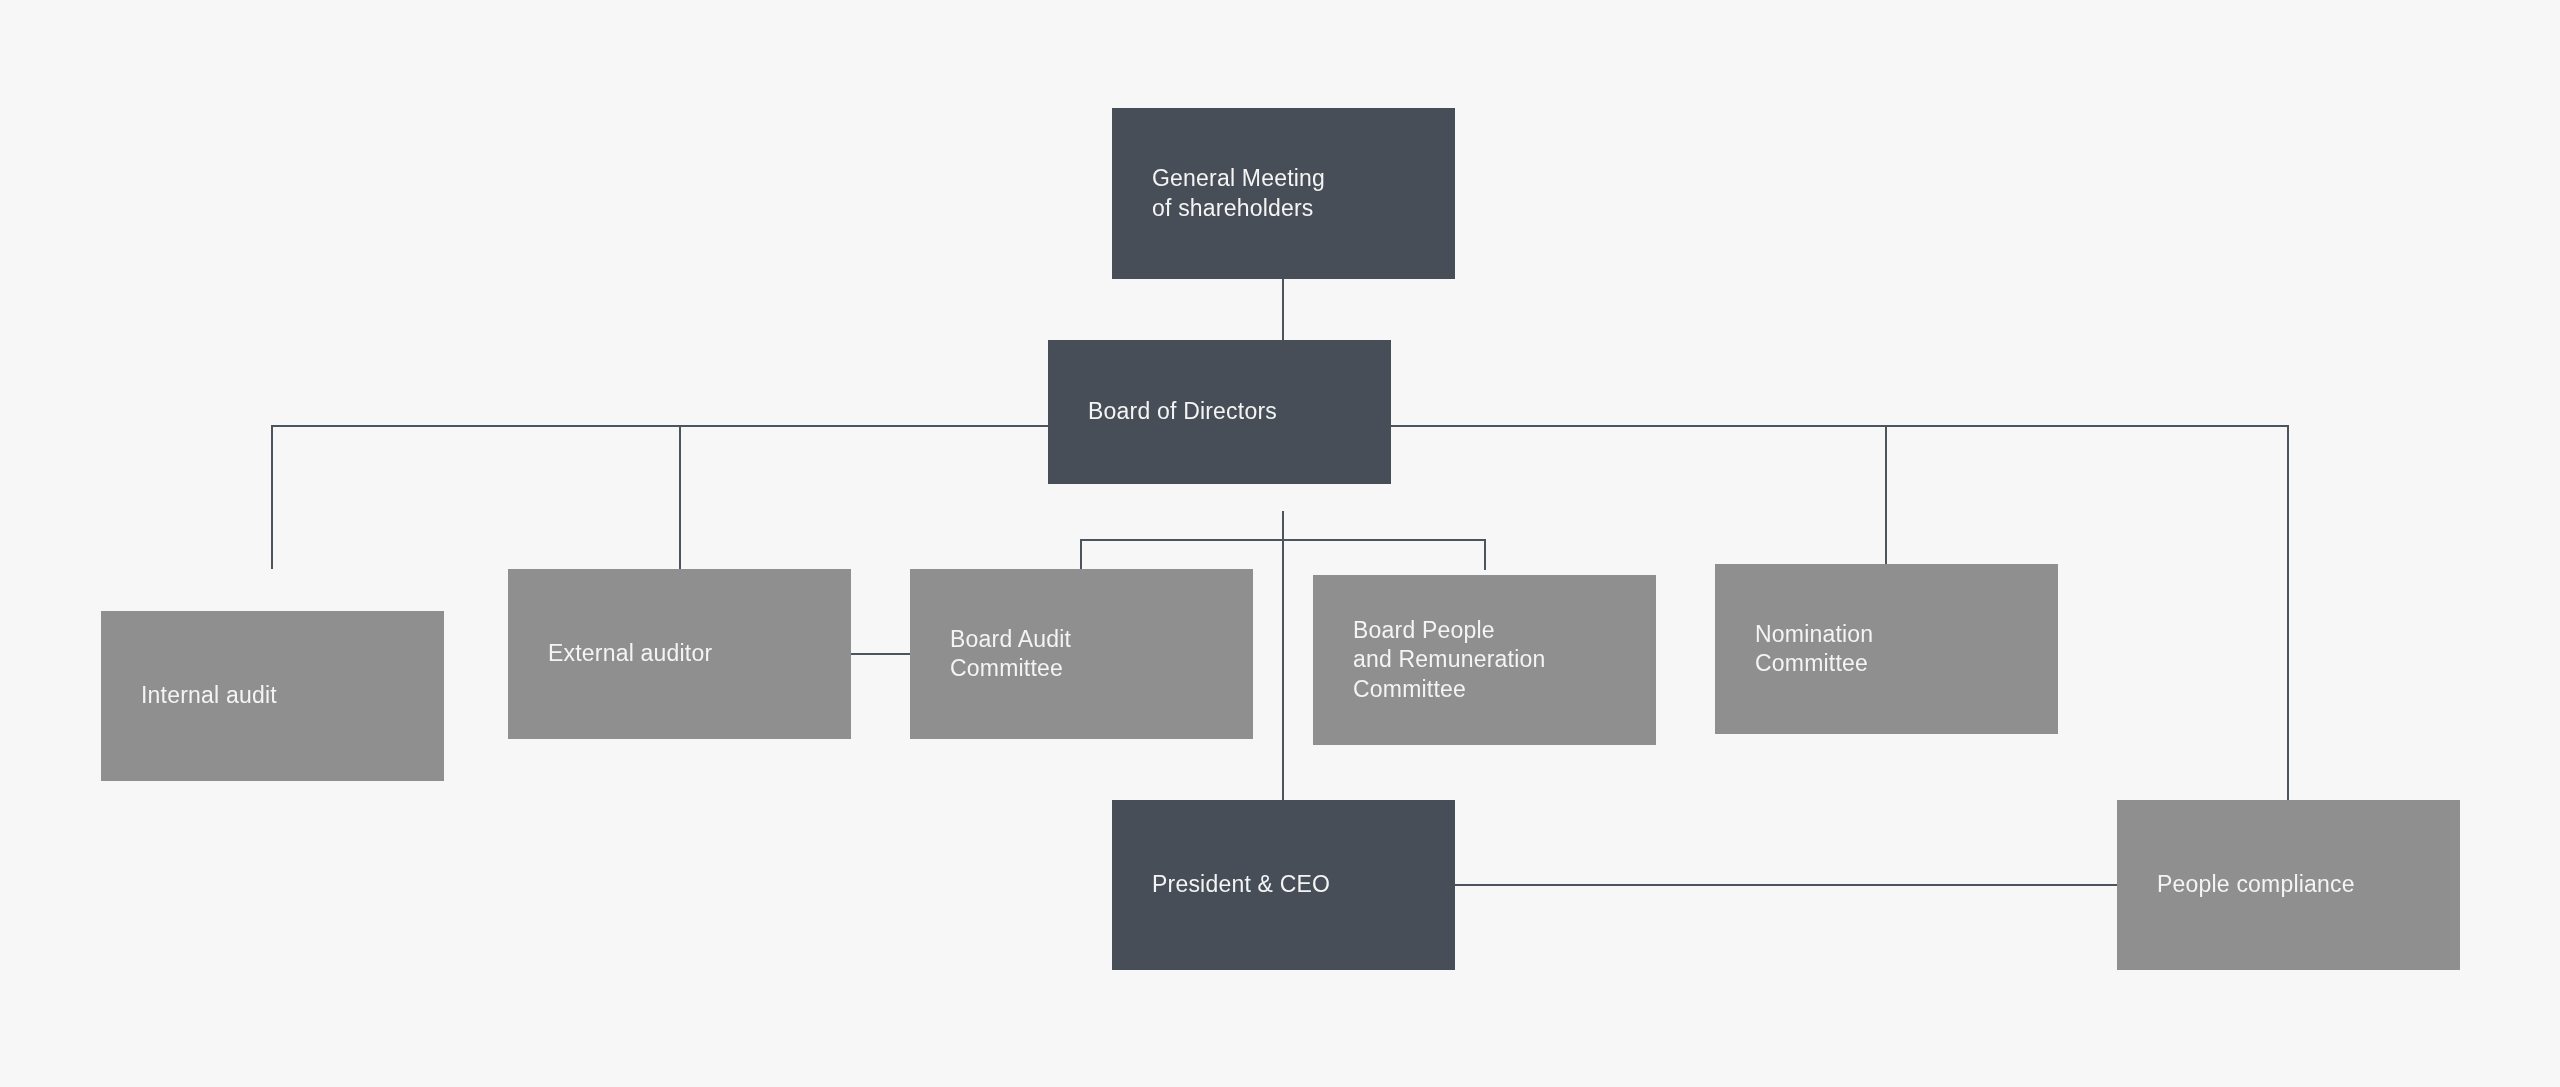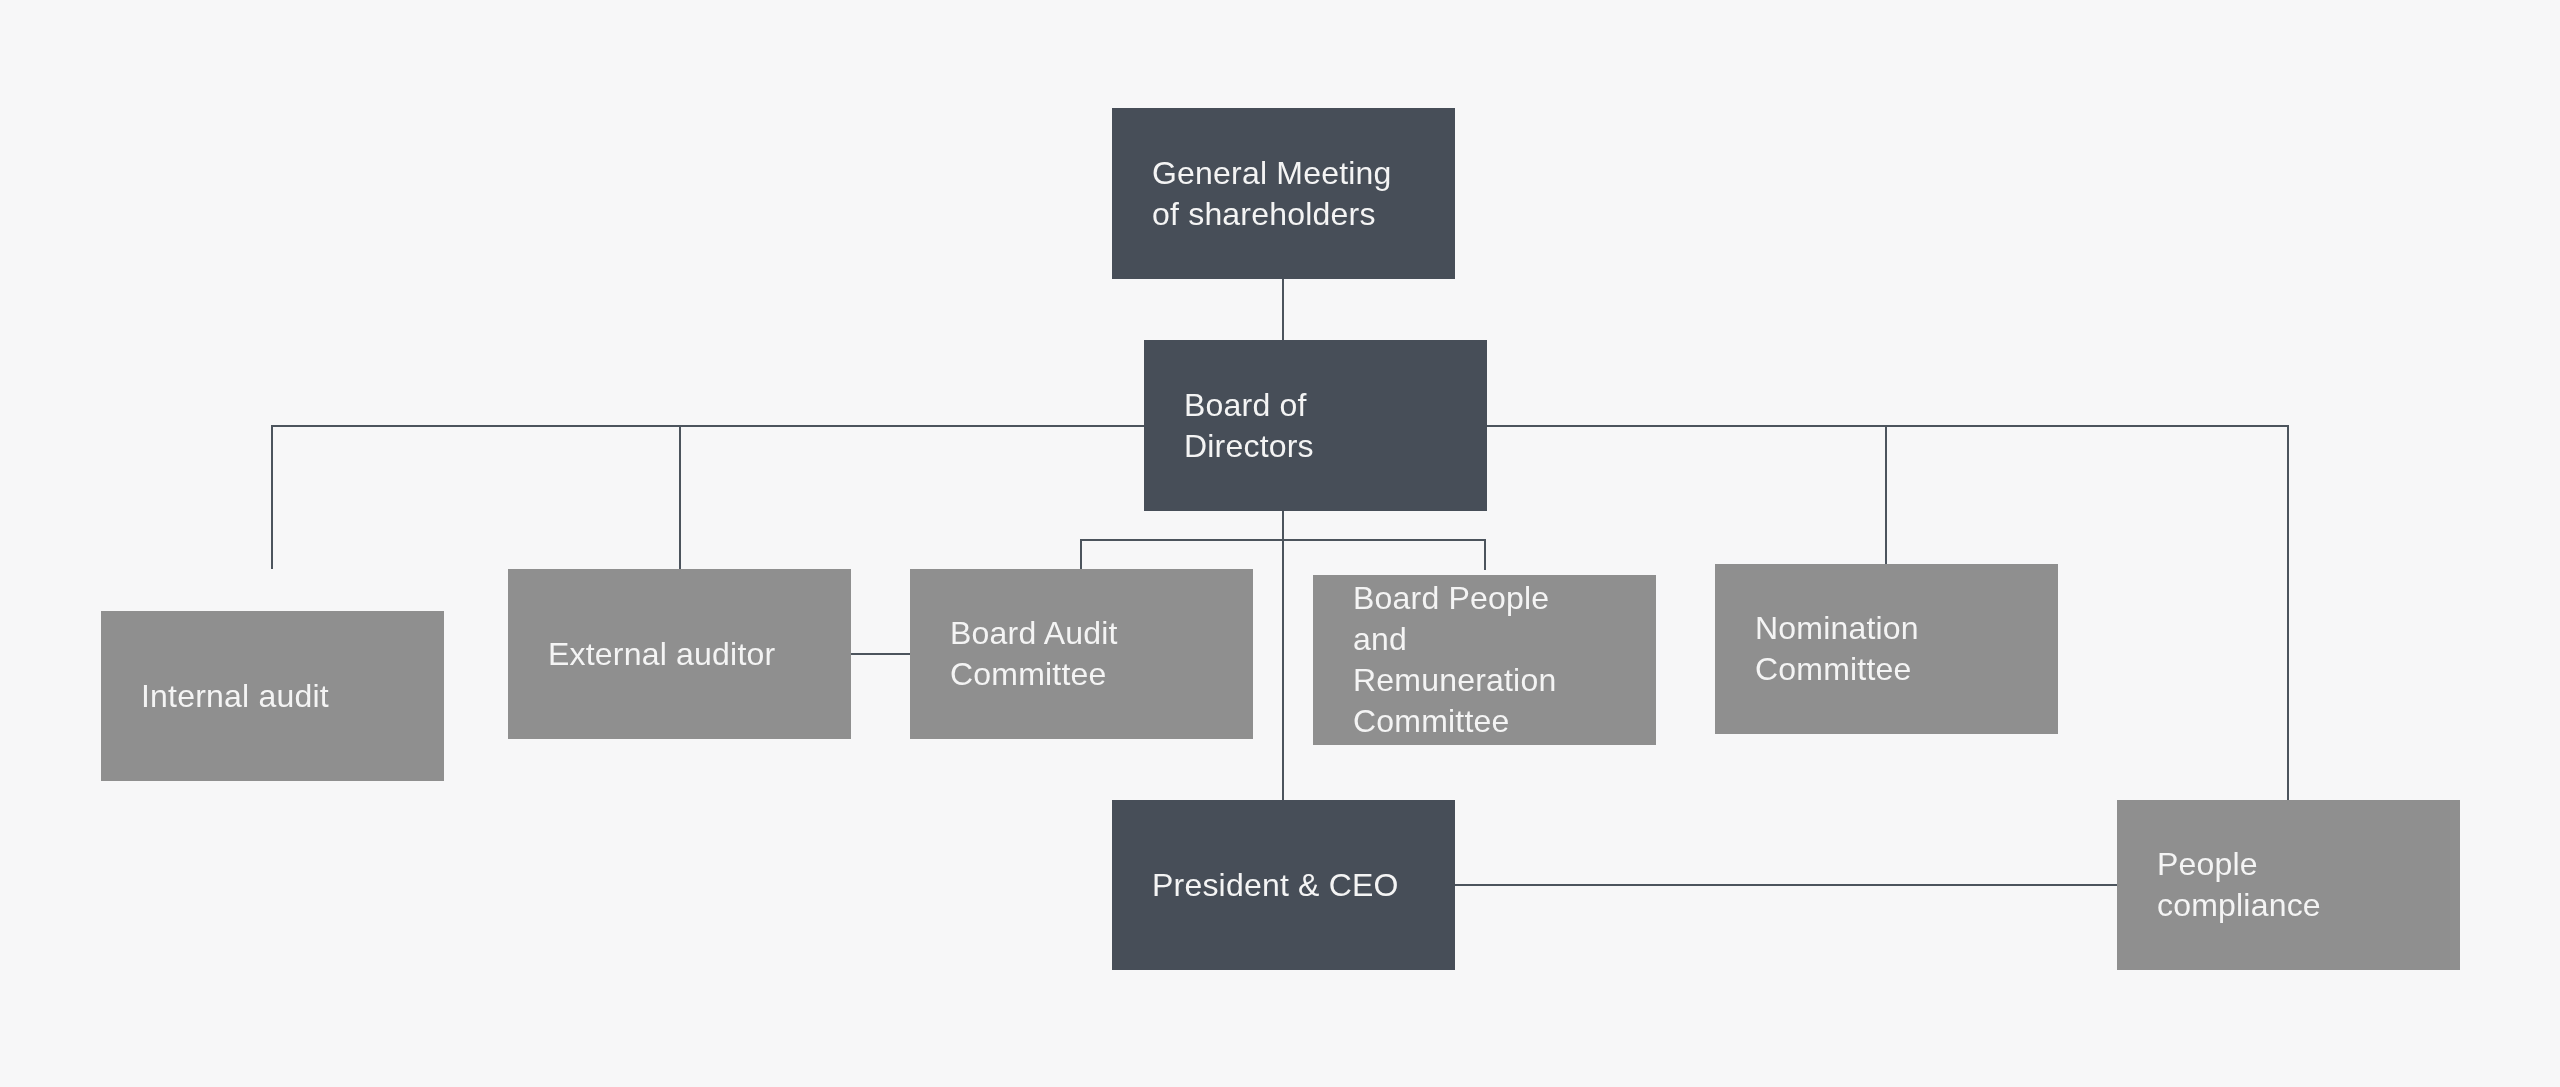--- a/index.html
+++ b/index.html
@@ -17,21 +17,21 @@
   }
   .node {
     position: absolute;
     width: 343px;
     height: 170px;
     box-sizing: border-box;
     display: flex;
     align-items: center;
     padding: 0 42px 0 40px;
     color: var(--text, #f4f4f4);
-    font-size: 32px;
+    font-size: 23px;
     line-height: 1.28;
     letter-spacing: 0.2px;
     white-space: pre-line;
     z-index: 2;
   }
   .node.primary   { background: var(--primary, #474e58); }
   .node.secondary { background: var(--secondary, #8f8f8f); }
   .line {
     position: absolute;
     background: var(--line, #4c545d);
@@ -51,21 +51,21 @@
   <div class="line" style="left:2287px; top:425px; width:2px;    height:375px;"></div>
   <div class="line" style="left:1282px; top:511px; width:2px;    height:289px;"></div>
   <div class="line" style="left:1080px; top:539px; width:406px;  height:2px;"></div>
   <div class="line" style="left:1080px; top:539px; width:2px;    height:31px;"></div>
   <div class="line" style="left:1484px; top:539px; width:2px;    height:31px;"></div>
   <div class="line" style="left:851px;  top:653px; width:59px;   height:2px;"></div>
   <div class="line" style="left:1455px; top:884px; width:662px;  height:2px;"></div>
 
   <div class="node primary" style="left:1112px; top:108px; height:171px;">General Meeting
 of shareholders</div>
-  <div class="node primary" style="left:1144px; top:340px; height:171px;">Board of Directors</div>
+  <div class="node primary" style="left:1048px; top:340px; height:144px;">Board of Directors</div>
   <div class="node secondary" style="left:101px;  top:569px;margin-top:42px;">Internal audit</div>
   <div class="node secondary" style="left:508px;  top:569px;">External auditor</div>
   <div class="node secondary" style="left:910px;  top:569px;">Board Audit
 Committee</div>
   <div class="node secondary" style="left:1313px; top:575px;">Board People
 and Remuneration
 Committee</div>
   <div class="node secondary" style="left:1715px; top:564px;">Nomination
 Committee</div>
   <div class="node primary" style="left:1112px; top:800px;">President &amp; CEO</div>

